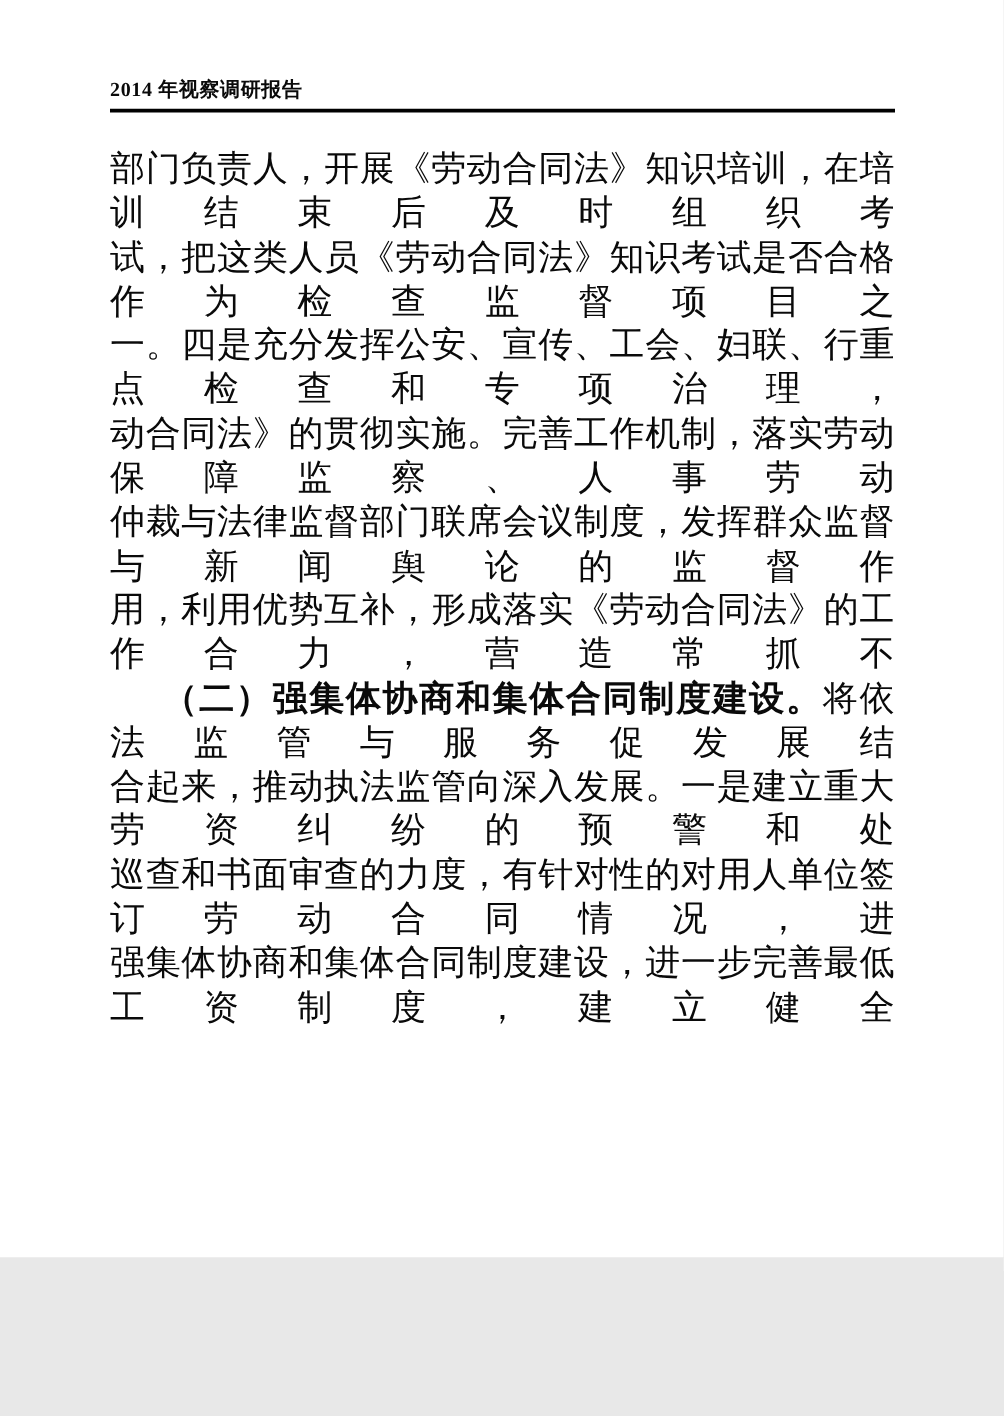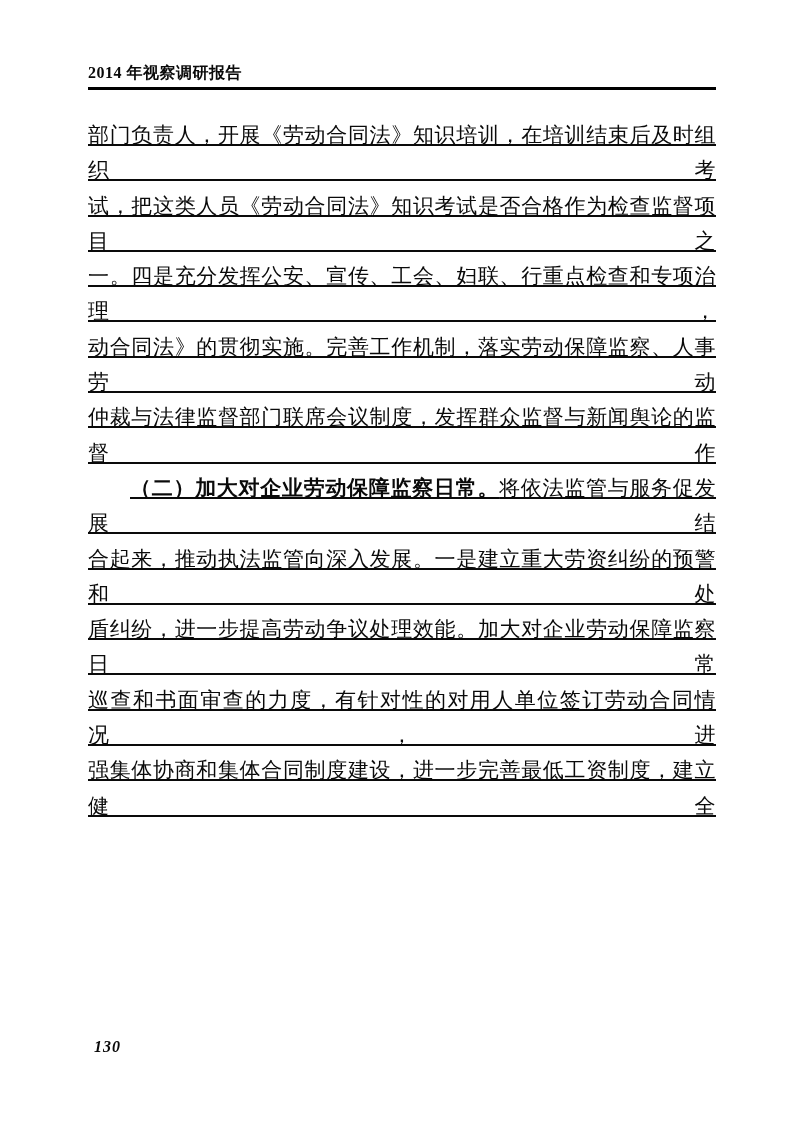--- a/index.html
+++ b/index.html
@@ -3,21 +3,21 @@
 <meta charset="utf-8">
 <style>
   html, body {
     margin: 0;
     padding: 0;
     background: #e8e8e8;
   }
   .page {
     position: relative;
     width: 803px;
-    height: 1133px;
+    height: 1006px;
     margin: 0 auto;
     background: #ffffff;
     font-family: "Liberation Serif", "DejaVu Serif", serif;
     color: #0a0a0a;
     overflow: hidden;
   }
   .running-header {
     position: absolute;
     left: 88px;
     top: 62px;
@@ -35,26 +35,25 @@
     height: 0;
     border-top: 3px solid #000000;
   }
   .doc-body {
     position: absolute;
     left: 88px;
     top: 118px;
     width: 628px;
   }
   .line {
-    font-size: 21px;
+    font-size: 28px;
     line-height: 35.3px;
     text-align: justify;
     text-align-last: justify;
     letter-spacing: 0.5px;
-    text-decoration: underline;
   }
   .line.last {
     text-align-last: left;
   }
   .line.indent {
     text-indent: 42px;
   }
   .run {
     font-weight: normal;
   }
@@ -80,22 +79,22 @@
     <span class="header-title">2014 年视察调研报告</span>
     <div class="header-rule"></div>
   </div>
 
   <div class="doc-body">
       <div class="line"><span class="run">部门负责人，开展《劳动合同法》知识培训，在培训结束后及时组织考</span></div>
       <div class="line"><span class="run">试，把这类人员《劳动合同法》知识考试是否合格作为检查监督项目之</span></div>
       <div class="line"><span class="run">一。四是充分发挥公安、宣传、工会、妇联、行重点检查和专项治理，</span></div>
       <div class="line"><span class="run">动合同法》的贯彻实施。完善工作机制，落实劳动保障监察、人事劳动</span></div>
       <div class="line"><span class="run">仲裁与法律监督部门联席会议制度，发挥群众监督与新闻舆论的监督作</span></div>
-      <div class="line indent"><span class="run bold">（二）加大对企业劳动保障监察日常。</span><span class="run">将依法监管与服务促发展结</span></div>
+      <div class="line"><span class="run">用，利用优势互补，形成落实《劳动合同法》的工作合力，营造常抓不</span></div>
+      <div class="line indent"><span class="run bold">（二）强集体协商和集体合同制度建设。</span><span class="run">将依法监管与服务促发展结</span></div>
       <div class="line"><span class="run">合起来，推动执法监管向深入发展。一是建立重大劳资纠纷的预警和处</span></div>
-      <div class="line"><span class="run">盾纠纷，进一步提高劳动争议处理效能。加大对企业劳动保障监察日常</span></div>
       <div class="line"><span class="run">巡查和书面审查的力度，有针对性的对用人单位签订劳动合同情况，进</span></div>
       <div class="line"><span class="run">强集体协商和集体合同制度建设，进一步完善最低工资制度，建立健全</span></div>
     </div>
 
   <div class="page-number">130</div>
 
 </div>
 
 </body></html>

